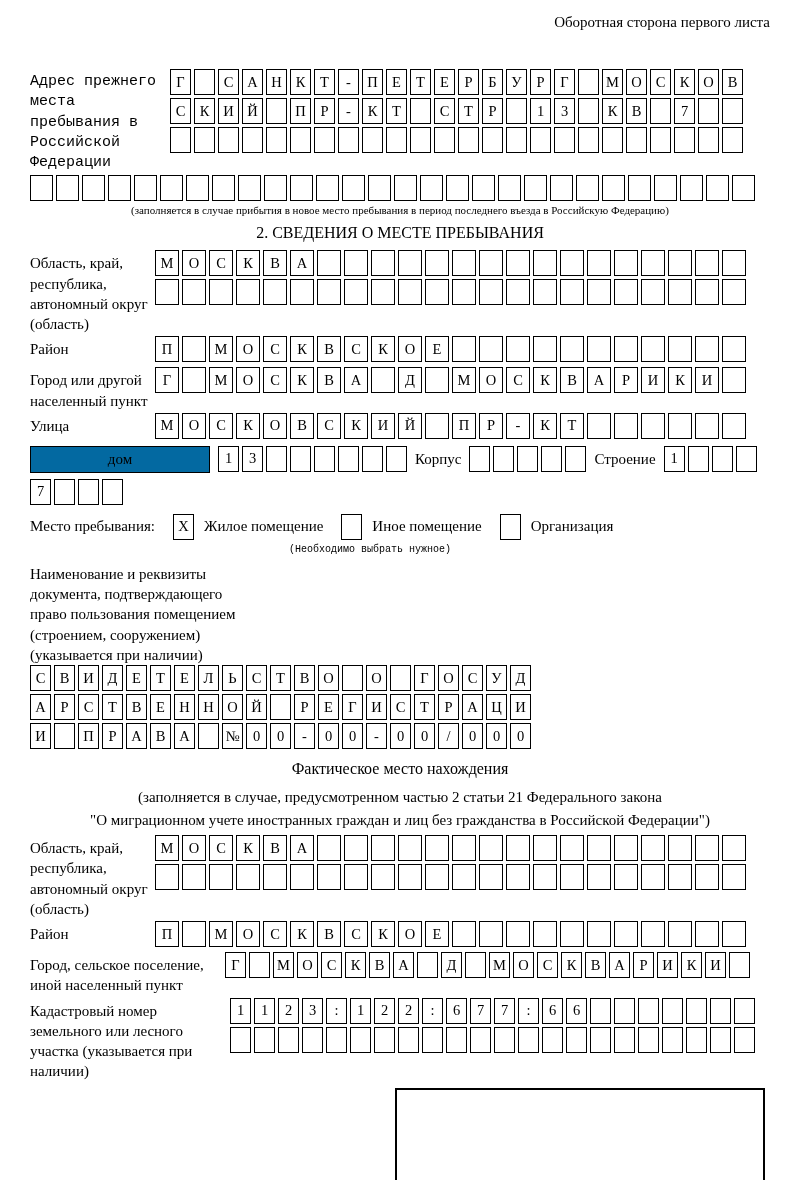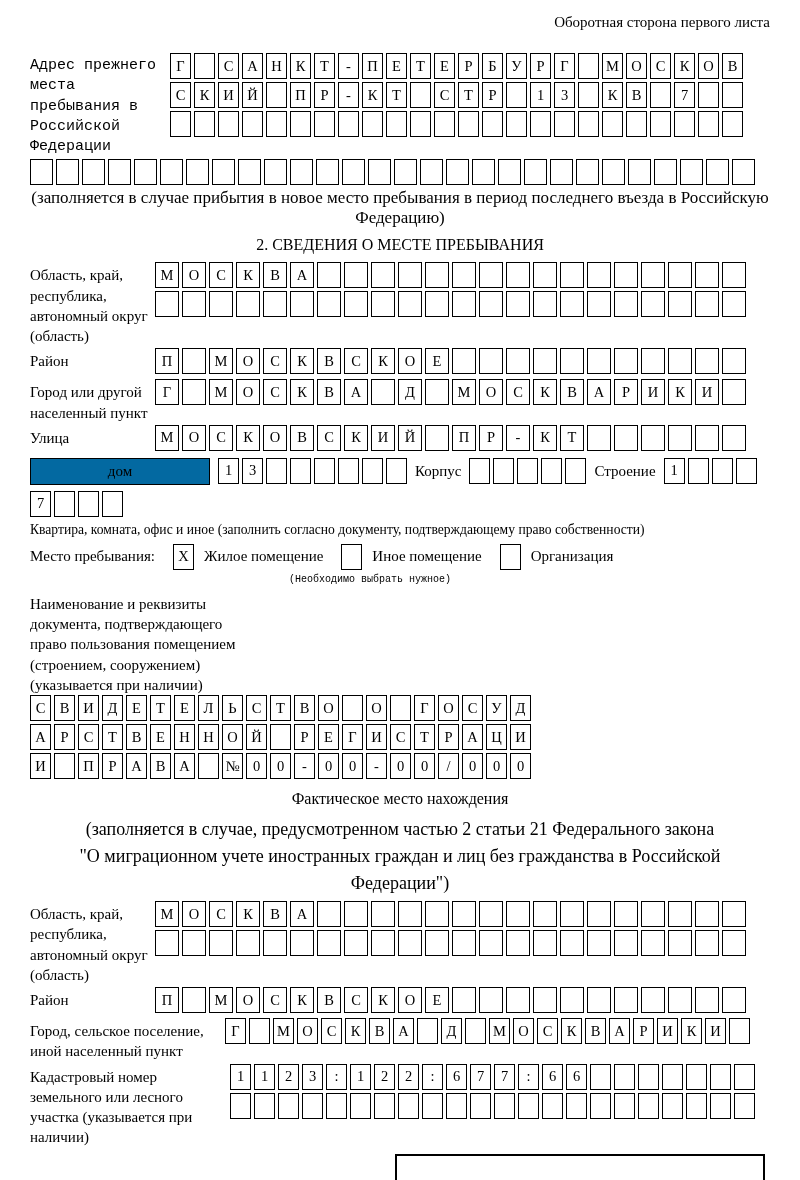--- a/index.html
+++ b/index.html
@@ -1,36 +1,36 @@
 <!DOCTYPE html>
 <html><head>
 <meta charset="utf-8">
 <style>
   html,body{margin:0;padding:0;background:#fff;color:#000;}
   body{font-family:"Liberation Serif","DejaVu Serif",serif;}
   .page{width:800px;height:1180px;box-sizing:border-box;padding:14px 30px 0 30px;position:relative;overflow:hidden;}
-  .header-note{text-align:right;font-size:15px;margin-bottom:22px;}
+  .header-note{text-align:right;font-size:15px;margin-bottom:38px;}
   .field-row{display:flex;align-items:flex-start;margin-bottom:2px;}
   .flabel{font-size:15px;line-height:1.35;flex:0 0 auto;padding-top:3px;}
   .w140{width:140px;font-family:Liberation Mono, monospace;} .w125{width:125px;} .w210{width:210px;} .w195{width:195px;} .w200{width:200px;}
   .rows{display:flex;flex-direction:column;}
   .cells-row{display:flex;gap:3px;margin-bottom:3px;}
   .cell{box-sizing:border-box;flex:0 0 auto;width:21px;height:26px;border:1.7px solid #000;display:flex;align-items:center;justify-content:center;font-size:14.5px;background:#fff;}
   .cw24 .cell{width:24px;} .cw23 .cell{width:23px;}
-  .note{font-size:17px;text-align:center;margin:1px 0 6px 0;}
+  .note{font-size:11px;text-align:center;margin:1px 0 6px 0;}
   .note-left{font-size:13.6px;text-align:left;margin:1px 0 4px 0;}
   .sec-title{font-size:16px;font-weight:normal;text-align:center;margin:8px 0 8px 0;}
   .longbox{box-sizing:border-box;border:1.8px solid #000;height:27px;display:flex;align-items:center;justify-content:center;font-size:15px;background:#0369a1;flex:0 0 auto;}
   .inline-label{font-size:15px;line-height:27px;white-space:nowrap;}
   .house-row{display:flex;align-items:flex-start;gap:8px;margin:4px 0 2px 0;}
   .stay-row{display:flex;align-items:center;gap:18px;margin:6px 0 0 0;font-size:15px;}
   .stay-opt{display:flex;align-items:center;gap:10px;}
   .stay-note{font-size:10px;margin:4px 0 6px 210px;width:260px;text-align:center;font-family:Liberation Mono, monospace;}
   .doc-field{margin-top:0;flex-direction:column;}
-  .actual-notes{font-size:18px;text-align:center;line-height:1.5;margin-bottom:4px;}
+  .actual-notes{font-size:15px;text-align:center;line-height:1.5;margin-bottom:4px;}
   .bigbox{box-sizing:border-box;border:2px solid #000;width:370px;height:172px;margin:6px 0 4px 365px;background:#fff;}
 </style>
 </head>
 <body>
 
 <div class="page">
 
   <div class="header-note">Оборотная сторона первого листа</div>
 
   <div class="field-row">
@@ -318,21 +318,20 @@
   </div>
 
   <div class="house-row">
     <div class="cells-row">
         <div class="cell">7</div>
         <div class="cell"></div>
         <div class="cell"></div>
         <div class="cell"></div>
       </div>
   </div>
-  <div class="note-left">Квартира, комната, офис и иное (заполнить согласно документу, подтверждающему право собственности)</div>
 
   <div class="stay-row">
     <span>Место пребывания:</span>
     <div class="stay-opt">
       <div class="cell">X</div>
       <span>Жилое помещение</span>
     </div>
     <div class="stay-opt">
       <div class="cell"></div>
       <span>Иное помещение</span>

